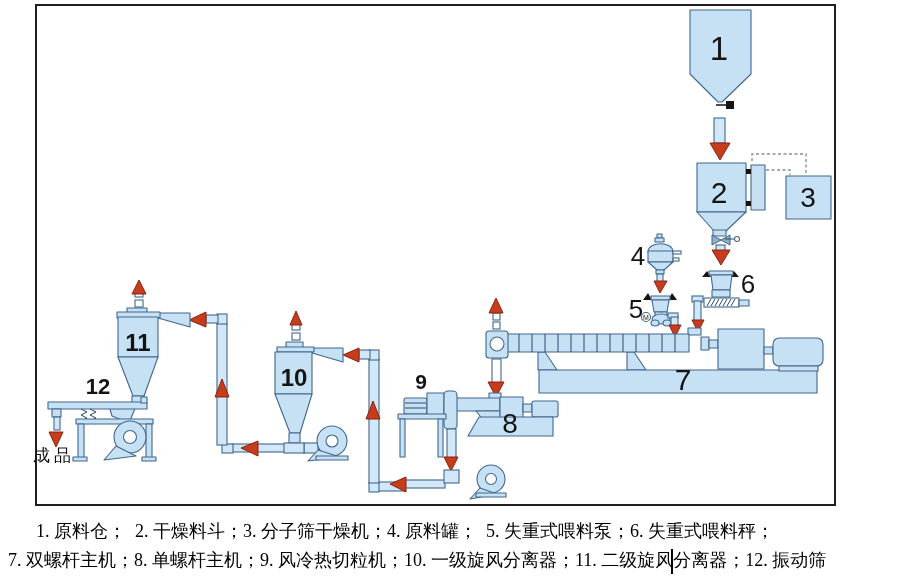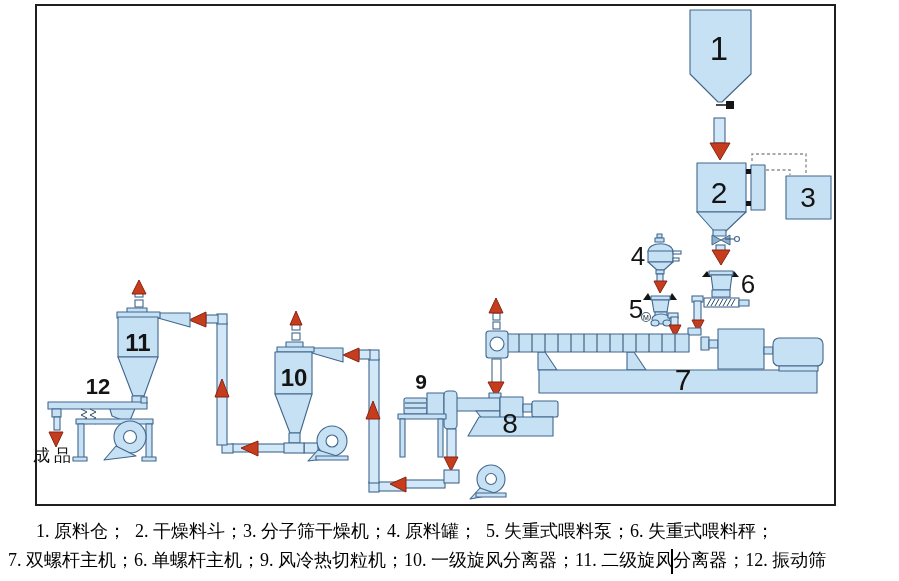--- a/index.html
+++ b/index.html
@@ -250,15 +250,15 @@
     </g>
     <text class="lbl b22" x="98" y="394">12</text>
   </g>
   <rect class="pipe" x="54" y="417" width="6" height="13"></rect>
   <polygon class="arr" points="49,432 63,432 56,447"></polygon>
   <text class="outp" x="33" y="461">成品</text>
 </svg>
 
 <div>
   <div class="legend-line line1">1. 原料仓；  2. 干燥料斗；3. 分子筛干燥机；4. 原料罐；  5. 失重式喂料泵；6. 失重式喂料秤；</div>
-  <div class="legend-line line2">7. 双螺杆主机；6. 单螺杆主机；9. 风冷热切粒机；10. 一级旋风分离器；11. 二级旋风分离器；12. 振动筛</div>
+  <div class="legend-line line2">7. 双螺杆主机；8. 单螺杆主机；9. 风冷热切粒机；10. 一级旋风分离器；11. 二级旋风分离器；12. 振动筛</div>
   <div class="cursor"></div>
 </div>
 
 </body></html>

